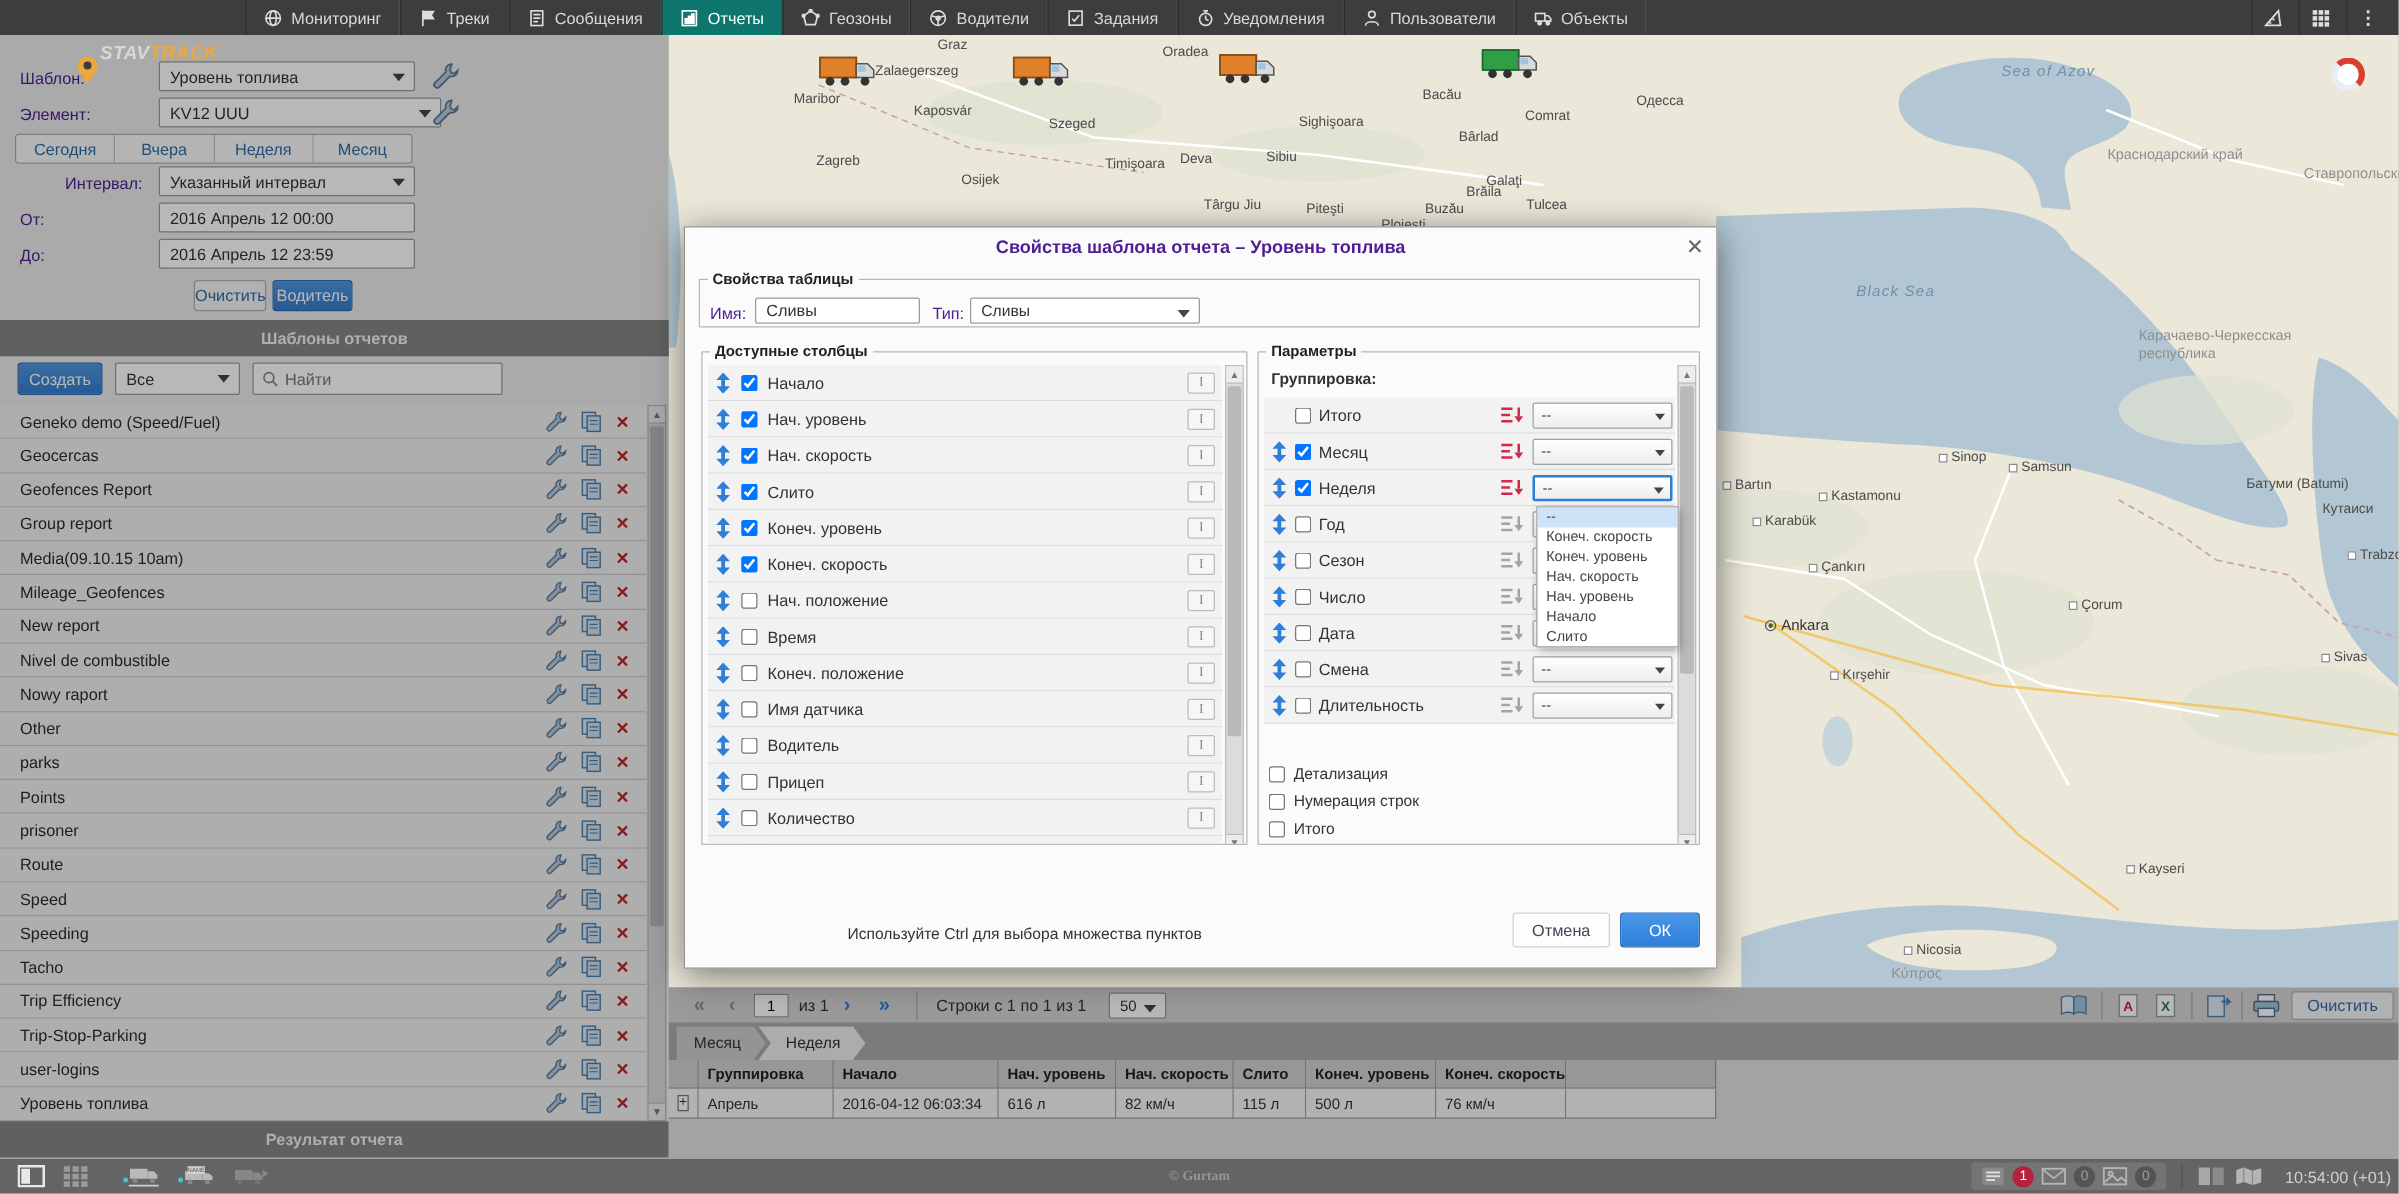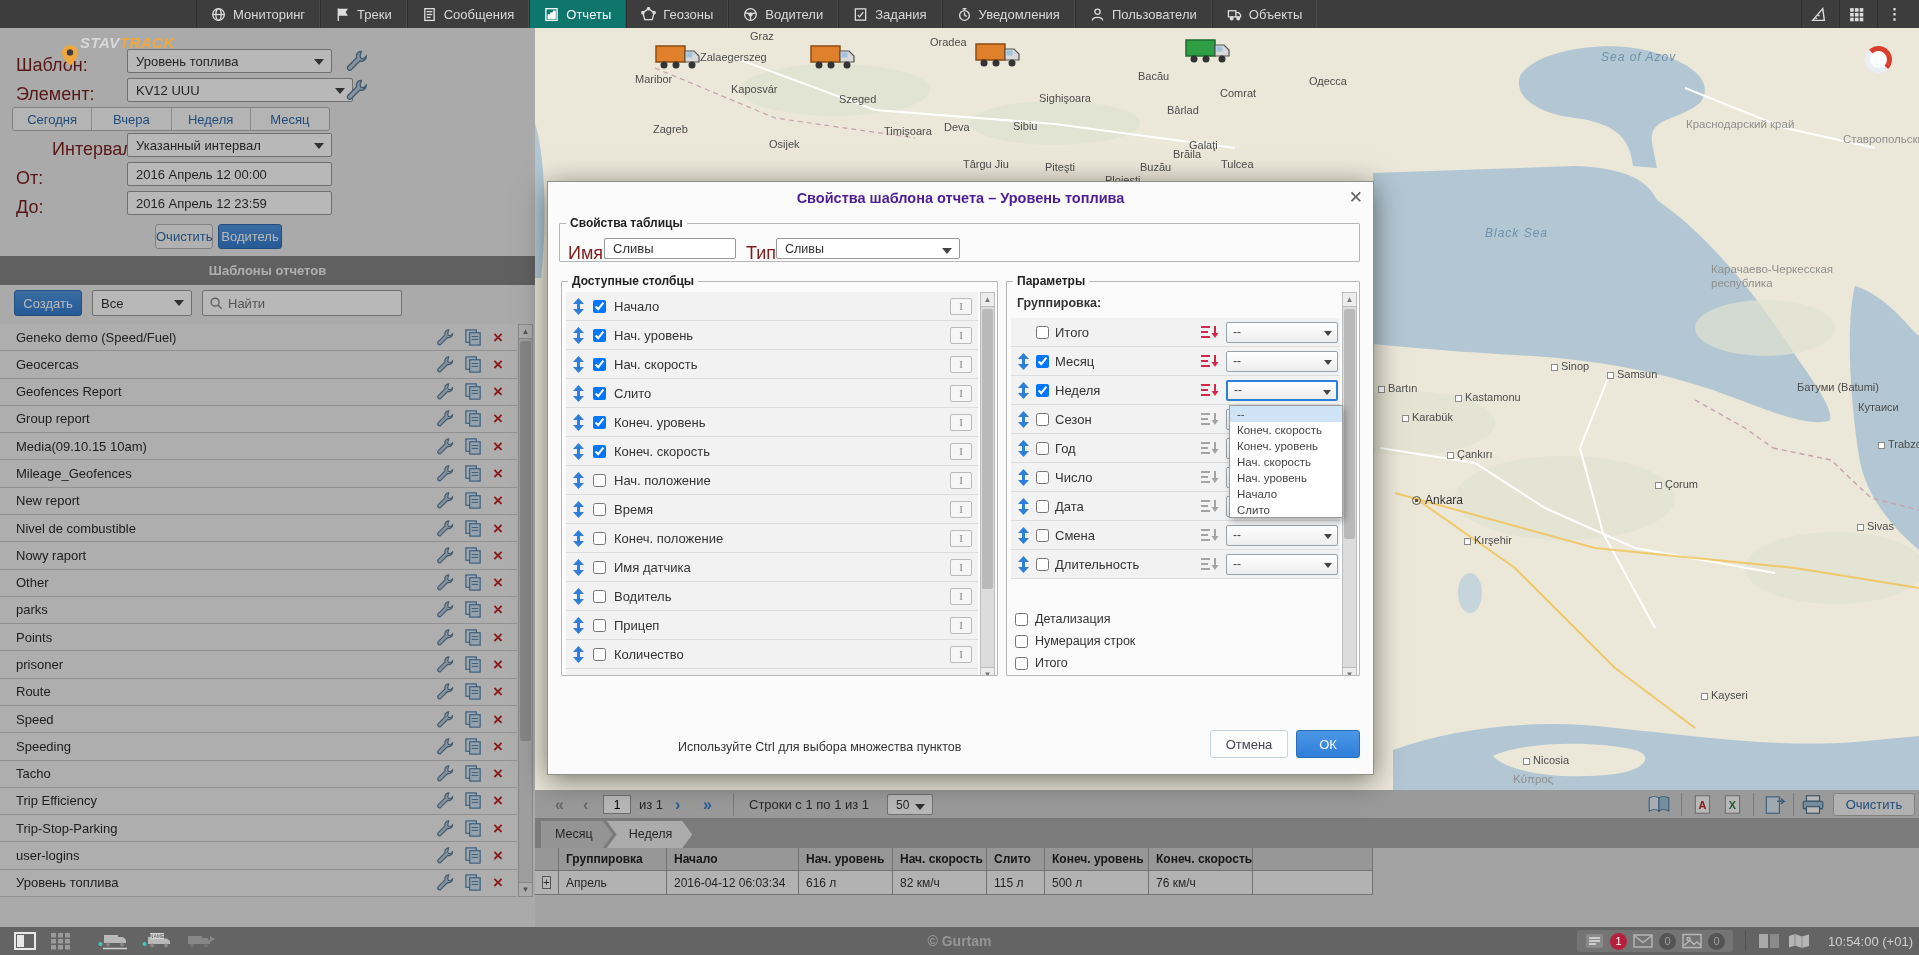--- a/index.html
+++ b/index.html
@@ -32,21 +32,21 @@
   .m-lbl.dot::before { content:""; display:inline-block; width:5px; height:5px; background:#fff; border:1px solid #8a8a8a; margin-right:3px; vertical-align:middle; }
   .m-lbl.capital::before { content:""; display:inline-block; width:7px; height:7px; border:1.5px solid #555; border-radius:50%; background:radial-gradient(circle,#555 1.5px,transparent 2px); margin-right:4px; vertical-align:middle; }
   .truck { position:absolute; width:46px; height:27px; z-index:4; }
   .truck svg { width:100%; height:100%; }
   .truck .cargo { fill:#e0802a; stroke:#8a4c12; }
   .truck.green .cargo { fill:#2f9e44; stroke:#1d6b2c; }
   .spinner { position:absolute; left:1330px; top:18px; width:27px; height:27px; border-radius:50%; border:5px solid #d8402e; border-left-color:#e9eef4; border-bottom-color:#e9eef4; background:#fff; z-index:5; }
 
   
   .left-panel { position:absolute; left:0; top:28px; width:535px; height:899px; background:#ececec; z-index:10; filter:brightness(.72) saturate(.92); }
-  .fl { position:absolute; font-size:18px; color:#7f1d1d; }
+  .fl { position:absolute; font-size:13px; color:#4c1d95; }
   .inp, .sel { position:absolute; height:24px; background:#fff; border:1px solid #9b9b9b; border-radius:2px; font-size:13px; color:#333; display:flex; align-items:center; padding:0 8px; }
   .sel::after { content:""; position:absolute; right:7px; top:9px; border:5px solid transparent; border-top:6px solid #444; }
   .wrench-btn { position:absolute; width:24px; height:24px; cursor:pointer; }
   .seg { position:absolute; left:12px; top:79px; width:318px; height:24px; display:flex; border:1px solid #b0b0b0; border-radius:3px; overflow:hidden; }
   .seg button { flex:1; background:#fafafa; border:none; border-right:1px solid #c3c3c3; color:#2a6cb0; font-size:13px; cursor:pointer; font-family:inherit; }
   .seg button:last-child { border-right:none; }
   .btn-light { background:#f6f6f6; border:1px solid #b3b3b3; color:#2a6cb0; font-size:13px; border-radius:3px; cursor:pointer; font-family:inherit; }
   .btn-blue { background:linear-gradient(#4a97e8,#2f7ed8); border:1px solid #2a6cb8; color:#fff; font-size:13px; border-radius:3px; cursor:pointer; font-family:inherit; }
   .panel-hdr { position:absolute; left:0; width:535px; height:29px; background:#858585; color:#f2f2f2; font-weight:bold; font-size:13px; display:flex; align-items:center; justify-content:center; }
   .search-box { position:absolute; background:#fff; border:1px solid #9b9b9b; border-radius:2px; display:flex; align-items:center; padding:0 6px; gap:5px; }
@@ -83,21 +83,21 @@
   .tbody > div { background:#f7f7f7; font-size:12px; color:#333; }
   .cw0{width:24px;justify-content:center;} .cw1{width:108px;} .cw2{width:132px;} .cw3{width:94px;} .cw4{width:94px;} .cw5{width:58px;} .cw6{width:104px;} .cw7{width:104px;}
   .link { color:#2a6db5; }
   .expander { width:13px; height:13px; border:1px solid #777; background:#fff; font-size:11px; line-height:11px; text-align:center; color:#333; cursor:pointer; }
 
   
   .statusbar { position:absolute; left:0; top:927px; width:1919px; height:28px; background:#646464; z-index:20; color:#c9c9c9; }
   .sb-left { position:absolute; left:0; top:0; height:28px; display:flex; align-items:center; gap:14px; padding-left:14px; }
   .sb-ic { width:22px; height:18px; }
   .sb-ic svg { width:100%; height:100%; }
-  .sb-center { position:absolute; left:0; right:0; top:0; height:28px; text-align:center; line-height:28px; font-weight:bold; font-size:14px; color:#969696; }
+  .sb-center { position:absolute; left:0; right:0; top:0; height:28px; text-align:center; line-height:28px; font-weight:bold; font-size:11px; color:#969696;font-family:Liberation Serif, serif; }
   .sb-right { position:absolute; right:6px; top:0; height:28px; display:flex; align-items:center; gap:8px; }
   .badge { min-width:17px; height:17px; border-radius:50%; font-size:11px; line-height:17px; text-align:center; color:#fff; }
   .badge.red { background:#b5213d; }
   .badge.gray { background:#545454; color:#9e9e9e; }
   .sb-group { display:flex; align-items:center; gap:6px; background:#747474; border-radius:3px; padding:2px 8px; }
   .sb-time { font-size:13px; color:#cfcfcf; margin-left:10px; }
   .sb-sep { width:1px; height:20px; background:#525252; margin:0 4px; }
 
   
   .modal { position:absolute; left:547px; top:181px; width:827px; height:594px; background:#fbfbfb; border:1px solid #8f8f8f; box-shadow:0 5px 26px rgba(0,0,0,.5); z-index:30; font-size:13px; color:#333; }
@@ -872,20 +872,21 @@
           </span>
         </div>
       </div>
 
     <div class="vscroll" style="left:518px; top:296px; height:573px;">
       <div class="sb-btn">▲</div>
       <div class="thumb" style="top:16px; height:400px;"></div>
       <div class="sb-btn dn">▼</div>
     </div>
 
+    <div class="panel-hdr" style="top:869px;">Результат отчета</div>
   </div>
 
   <div class="report">
     <div class="pagebar">
       <span class="pg pg-arrow dis" style="left:20px;">«</span>
       <span class="pg pg-arrow dis" style="left:48px;">‹</span>
       <input class="pg-input" style="position: absolute; left: 68px; top: 5px;" value="1">
       <span class="pg" style="left:104px;">из 1</span>
       <span class="pg pg-arrow" style="left:140px;">›</span>
       <span class="pg pg-arrow" style="left:168px;">»</span>
@@ -1261,58 +1262,58 @@
               <span class="pval">--</span>
             </span>
           </div>
           <div class="param-row arrows">
             <span class="updown"><svg viewBox="0 0 13 17">
                 <path d="M6.5 0 L12 6 H1 Z" fill="#2f7ed8"></path>
                 <path d="M6.5 17 L12 11 H1 Z" fill="#2f7ed8"></path>
                 <rect x="5" y="5.5" width="3" height="6" fill="#2f7ed8"></rect>
               </svg></span>
             <input type="checkbox" style="">
+            <span class="lbl">Год</span>
+            <span class="sort-ic"><svg viewBox="0 0 20 14" stroke="currentColor" fill="currentColor" stroke-width="2">
+                <line x1="1" y1="2" x2="10" y2="2"></line>
+                <line x1="1" y1="7" x2="8" y2="7"></line>
+                <line x1="1" y1="12" x2="10" y2="12"></line>
+                <line x1="15" y1="1" x2="15" y2="8"></line>
+                <path d="M11.5 8 H18.5 L15 13 Z" stroke="none"></path>
+              </svg></span>
+            <span class="pselect">
+              <span class="pval">--</span>
+            </span>
+          </div>
+          <div class="param-row arrows">
+            <span class="updown"><svg viewBox="0 0 13 17">
+                <path d="M6.5 0 L12 6 H1 Z" fill="#2f7ed8"></path>
+                <path d="M6.5 17 L12 11 H1 Z" fill="#2f7ed8"></path>
+                <rect x="5" y="5.5" width="3" height="6" fill="#2f7ed8"></rect>
+              </svg></span>
+            <input type="checkbox" style="">
             <span class="lbl">Сезон</span>
             <span class="sort-ic"><svg viewBox="0 0 20 14" stroke="currentColor" fill="currentColor" stroke-width="2">
                 <line x1="1" y1="2" x2="10" y2="2"></line>
                 <line x1="1" y1="7" x2="8" y2="7"></line>
                 <line x1="1" y1="12" x2="10" y2="12"></line>
                 <line x1="15" y1="1" x2="15" y2="8"></line>
                 <path d="M11.5 8 H18.5 L15 13 Z" stroke="none"></path>
               </svg></span>
             <span class="pselect">
               <span class="pval">--</span>
             </span>
           </div>
           <div class="param-row arrows">
             <span class="updown"><svg viewBox="0 0 13 17">
                 <path d="M6.5 0 L12 6 H1 Z" fill="#2f7ed8"></path>
                 <path d="M6.5 17 L12 11 H1 Z" fill="#2f7ed8"></path>
                 <rect x="5" y="5.5" width="3" height="6" fill="#2f7ed8"></rect>
               </svg></span>
             <input type="checkbox" style="">
-            <span class="lbl">Год</span>
-            <span class="sort-ic"><svg viewBox="0 0 20 14" stroke="currentColor" fill="currentColor" stroke-width="2">
-                <line x1="1" y1="2" x2="10" y2="2"></line>
-                <line x1="1" y1="7" x2="8" y2="7"></line>
-                <line x1="1" y1="12" x2="10" y2="12"></line>
-                <line x1="15" y1="1" x2="15" y2="8"></line>
-                <path d="M11.5 8 H18.5 L15 13 Z" stroke="none"></path>
-              </svg></span>
-            <span class="pselect">
-              <span class="pval">--</span>
-            </span>
-          </div>
-          <div class="param-row arrows">
-            <span class="updown"><svg viewBox="0 0 13 17">
-                <path d="M6.5 0 L12 6 H1 Z" fill="#2f7ed8"></path>
-                <path d="M6.5 17 L12 11 H1 Z" fill="#2f7ed8"></path>
-                <rect x="5" y="5.5" width="3" height="6" fill="#2f7ed8"></rect>
-              </svg></span>
-            <input type="checkbox" style="">
             <span class="lbl">Число</span>
             <span class="sort-ic"><svg viewBox="0 0 20 14" stroke="currentColor" fill="currentColor" stroke-width="2">
                 <line x1="1" y1="2" x2="10" y2="2"></line>
                 <line x1="1" y1="7" x2="8" y2="7"></line>
                 <line x1="1" y1="12" x2="10" y2="12"></line>
                 <line x1="15" y1="1" x2="15" y2="8"></line>
                 <path d="M11.5 8 H18.5 L15 13 Z" stroke="none"></path>
               </svg></span>
             <span class="pselect">
               <span class="pval">--</span>

